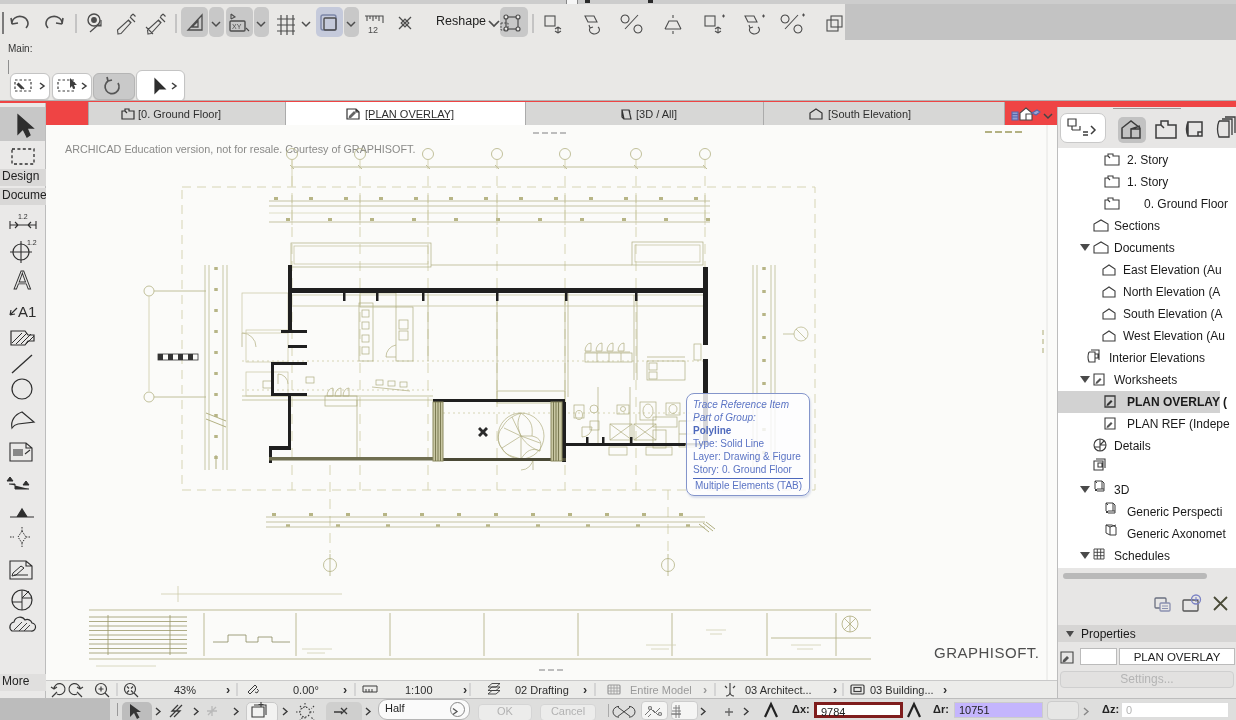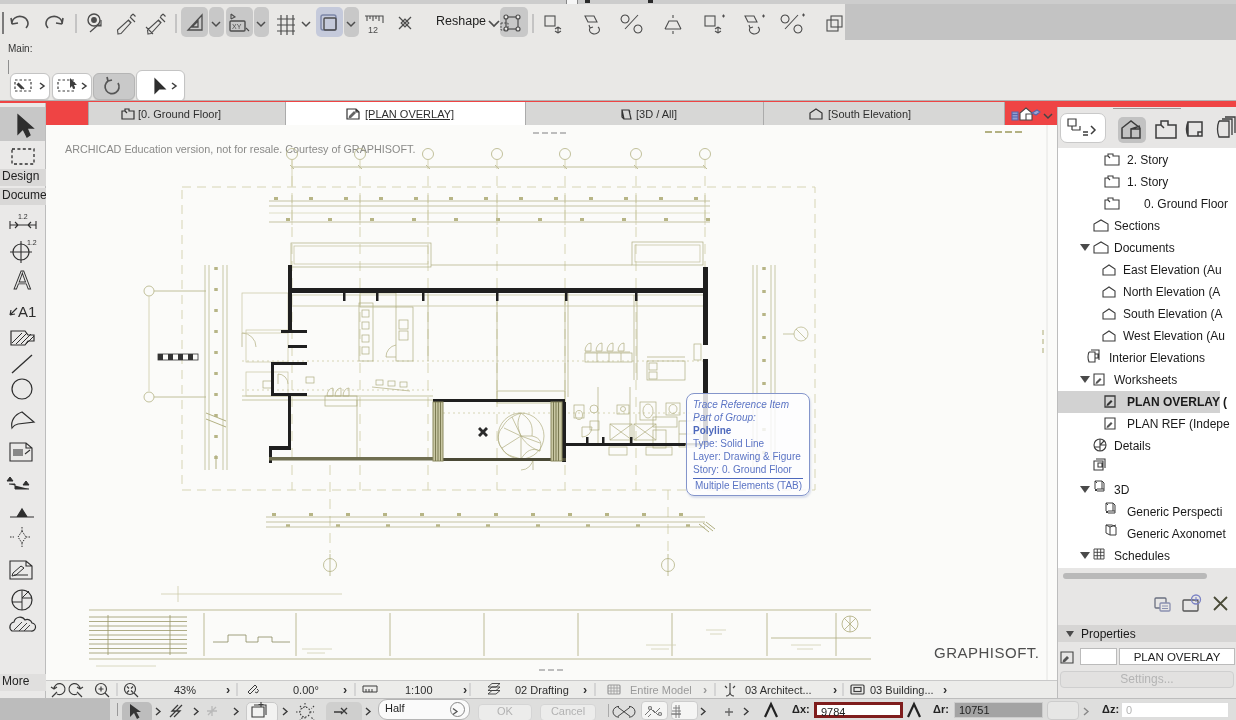--- a/index.html
+++ b/index.html
@@ -679,18 +679,18 @@
 <path d="M725 13 l8 0 m-4 -4 l0 8" stroke-width="1.3" stroke="#666"></path>
 <path d="M744 9 l4 3.5 l-4 3.5" stroke-width="1.4"></path>
 <path d="M765 18 l6 -13 l6 13" stroke-width="2.2" stroke="#222"></path>
 <path d="M908 18 l6 -13 l6 13" stroke-width="2.2" stroke="#222"></path>
 <path d="M1060 16 l8 -8 l3 3 l-8 8 l-4 1 z m10 -5 l3 -3" stroke="#999" stroke-width="1.2"></path>
 <path d="M1084 9 l4 3.5 l-4 3.5" stroke-width="1.4" stroke="#888"></path>
 </svg>
 <span style="position:absolute;left:792px;top:4px;font-size:11px;font-weight:bold;color:#222;">Δx:</span>
 <div style="position:absolute;left:814px;top:3px;width:89px;height:16px;background:#fff;border:3px solid #7f1d1d;box-sizing:border-box;font-size:11px;color:#222;padding:1px 16px 0 4px;">9784</div>
 <span style="position:absolute;left:933px;top:4px;font-size:11px;font-weight:bold;color:#222;">Δr:</span>
-<div style="position:absolute;left:954px;top:3px;width:89px;height:16px;background:#a3a3a3;border:1px solid #ccc;box-sizing:border-box;font-size:11px;color:#222;padding:1px 0 0 4px;">10751</div>
+<div style="position:absolute;left:954px;top:3px;width:89px;height:16px;background:#c4b5fd;border:1px solid #ccc;box-sizing:border-box;font-size:11px;color:#222;padding:1px 0 0 4px;">10751</div>
 <div style="position:absolute;left:1047px;top:2px;width:32px;height:19px;background:#e6e6e5;border:1px solid #ccc;border-radius:4px;box-sizing:border-box;"></div>
 <span style="position:absolute;left:1102px;top:4px;font-size:11px;font-weight:bold;color:#222;">Δz:</span>
 <div style="position:absolute;left:1121px;top:3px;width:108px;height:16px;background:#fff;border:1px solid #ddd;box-sizing:border-box;font-size:11px;color:#b5b5b5;padding:1px 0 0 4px;">0</div>
 </div>
 </div>
 
 </body></html>

